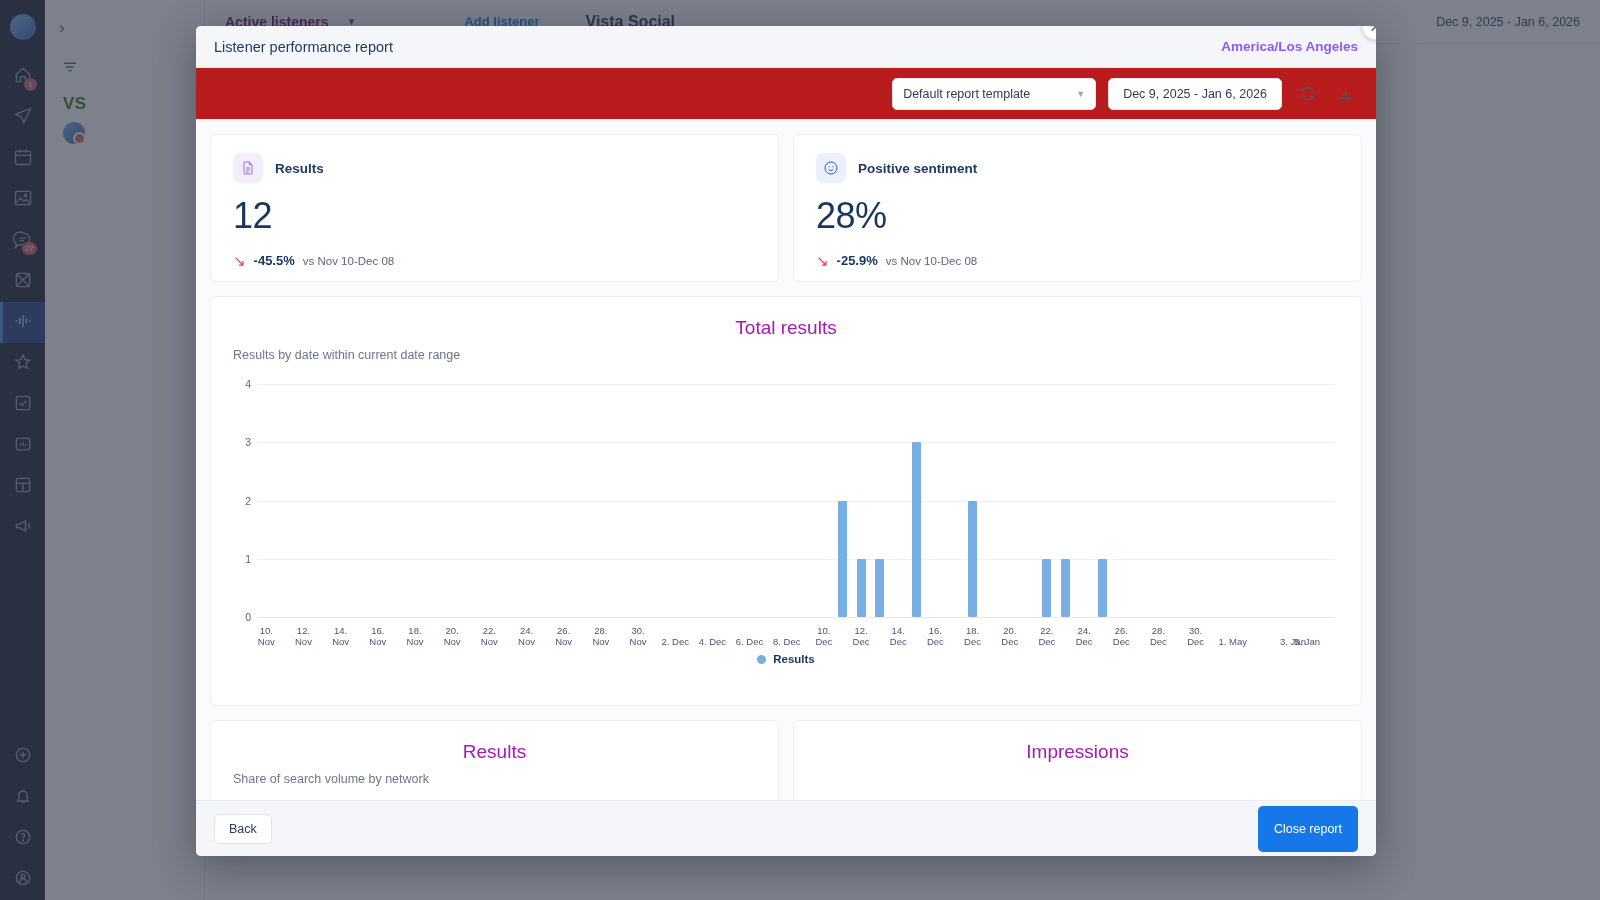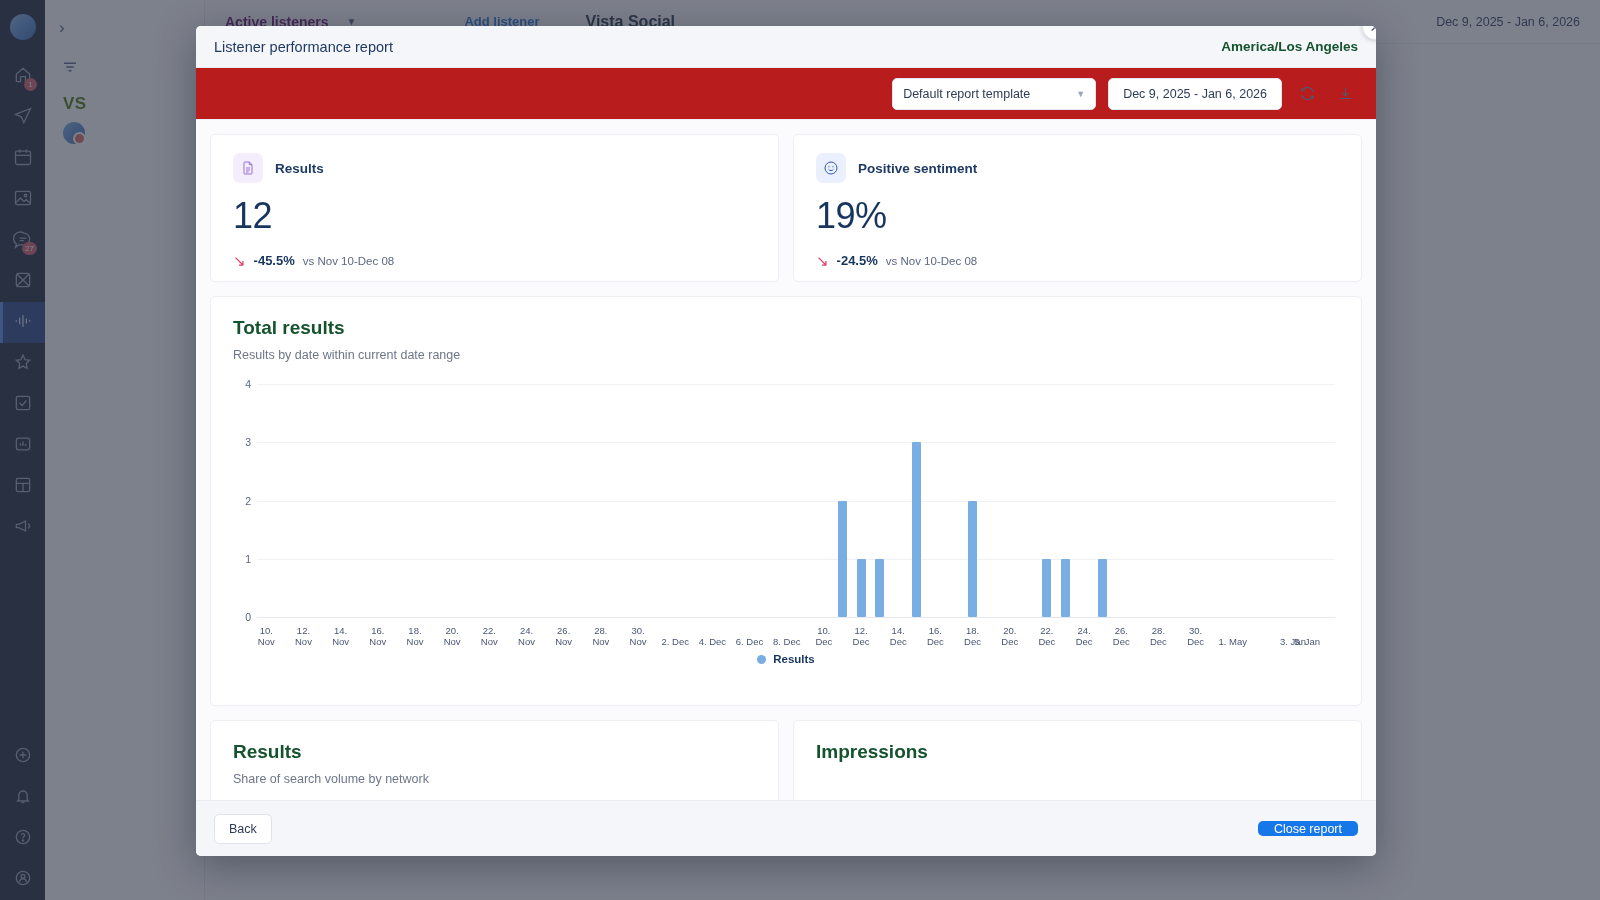--- a/index.html
+++ b/index.html
@@ -98,21 +98,21 @@
     overflow: hidden;
   }
   .modal-header {
     height: 42px; flex: 0 0 42px;
     background: #f5f6fa;
     border-bottom: 1px solid #e9ecf2;
     display: flex; align-items: center;
     padding: 0 18px;
   }
   .modal-title { font-size: 14.5px; color: #1f3a63; font-weight: 500; }
-  .modal-tz { margin-left: auto; font-size: 13.5px; color: #14532d; font-weight: 700; }
+  .modal-tz { margin-left: auto; font-size: 13.5px; color: #8b5cf6; font-weight: 700; }
   .modal-close {
     position: absolute; right: -12px; top: -12px;
     width: 26px; height: 26px; border-radius: 50%;
     background: #ffffff; border: 1px solid #e3e6ee;
     display: flex; align-items: center; justify-content: center;
     color: #4c5670; font-size: 13px;
     box-shadow: 0 1px 4px rgba(0,0,0,.18);
     cursor: pointer;
   }
 
@@ -172,21 +172,21 @@
   .kpi-delta .arrow { color: #e0436b; font-size: 15px; line-height: 1; }
   .kpi-delta .pct { font-size: 13px; font-weight: 700; color: #17355e; }
   .kpi-delta .cmp { font-size: 11.5px; color: #5d6781; }
 
   .chart-card {
     margin-top: 14px;
     background: #fff; border: 1px solid #edeff4; border-radius: 5px;
     padding: 20px 22px 14px 22px;
     height: 410px;
   }
-  .sec-title { font-size: 19px; font-weight: 700; color: #14532d; }
+  .sec-title { font-size: 19px; font-weight: 400; color: #a21caf; text-align: center; }
   .sec-sub { font-size: 12.5px; color: #6d7689; margin-top: 9px; }
 
   .plot-wrap { position: relative; height: 275px; margin-top: 22px; }
   .plot {
     position: absolute; left: 24px; right: 4px; top: 0; bottom: 42px;
   }
   .grid-line {
     position: absolute; left: 0; right: 0; height: 1px; background: #f0f1f5;
   }
   .grid-line.base { background: #e6e8ee; }
@@ -224,21 +224,21 @@
     padding: 0 18px;
     gap: 40px;
   }
   .btn-back {
     height: 30px; padding: 0 14px;
     background: #fff; border: 1px solid #dfe3ec; border-radius: 5px;
     font-size: 12.5px; color: #2f3b56; cursor: pointer;
     font-family: "Liberation Sans", sans-serif;
   }
   .btn-close-report {
-    height: 15px; padding: 0 16px;
+    height: 46px; padding: 0 16px;
     background: #1677e8; border: none; border-radius: 5px;
     font-size: 12.5px; color: #fff; cursor: pointer;
     font-family: "Liberation Sans", sans-serif;
   }
 </style>
 </head>
 <body>
 
 <div id="app-backdrop">
 
@@ -483,24 +483,24 @@
           <div class="kpi-iconbox blue">
             <svg class="blu" width="16" height="16" viewBox="0 0 24 24">
                 <circle cx="12" cy="12" r="9"></circle>
                 <circle cx="9" cy="10" r=".9" fill="#2f5bb5" stroke="none"></circle>
                 <circle cx="15" cy="10" r=".9" fill="#2f5bb5" stroke="none"></circle>
                 <path d="M8.5 14a4.2 4.2 0 0 0 7 0"></path>
               </svg>
           </div>
           <span class="kpi-label">Positive sentiment</span>
         </div>
-        <div class="kpi-value">19%</div>
+        <div class="kpi-value">28%</div>
         <div class="kpi-delta">
           <span class="arrow">↘</span>
-          <span class="pct">-24.5%</span>
+          <span class="pct">-25.9%</span>
           <span class="cmp">vs Nov 10-Dec 08</span>
         </div>
       </div>
     </div>
 
     <div class="chart-card">
       <div class="sec-title">Total results</div>
       <div class="sec-sub">Results by date within current date range</div>
 
       <div class="plot-wrap">

